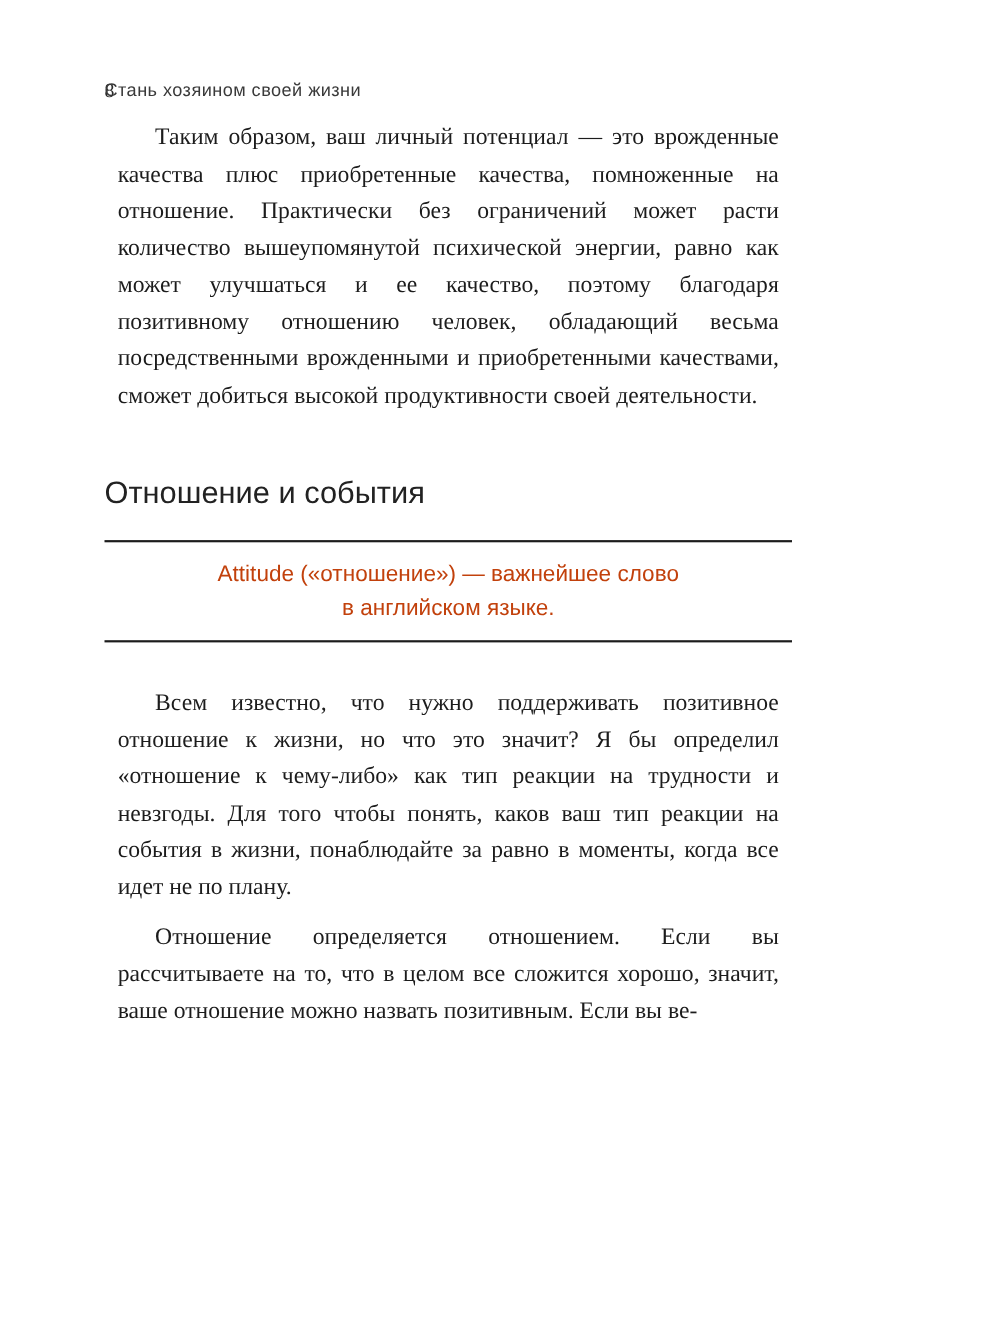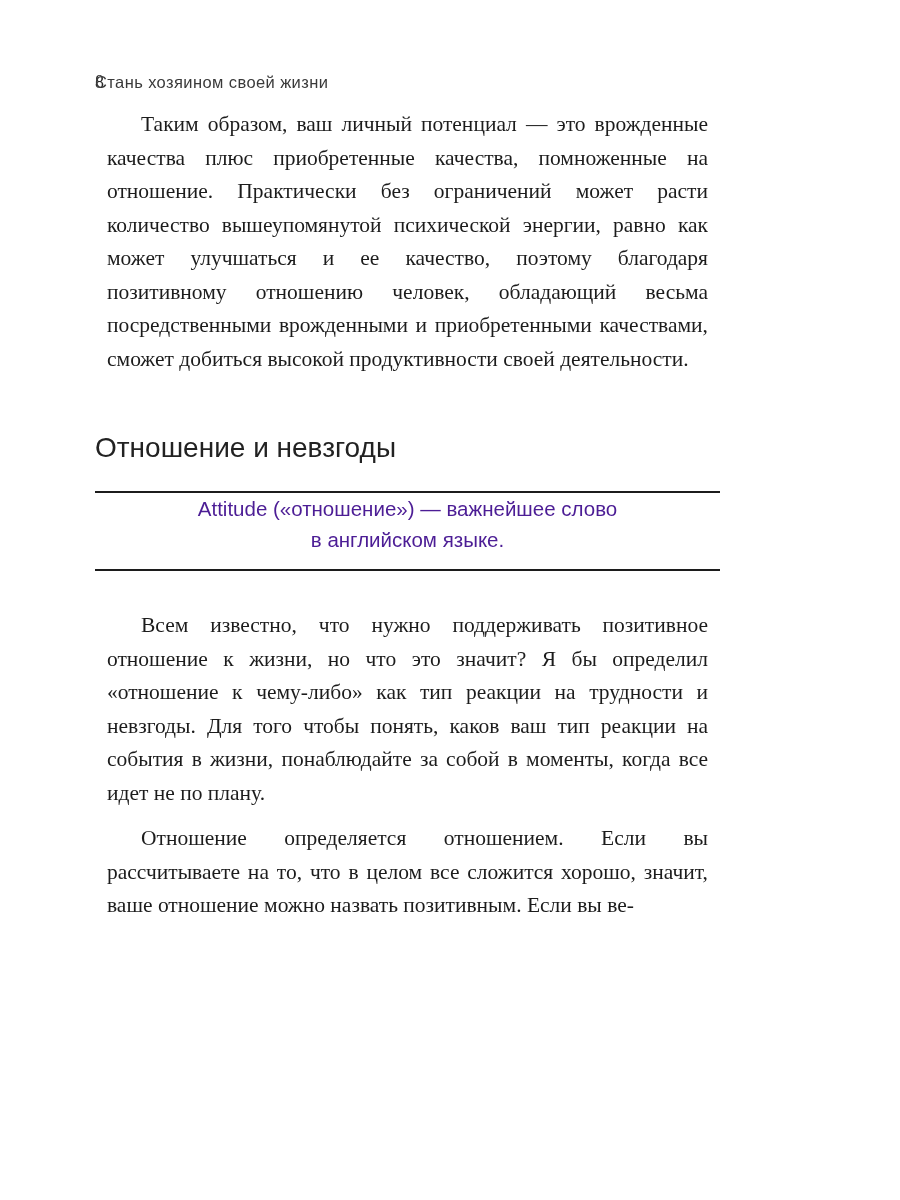--- a/index.html
+++ b/index.html
@@ -67,50 +67,50 @@
     font-weight: 400;
     font-size: 28px;
     line-height: 32px;
     color: #222222;
   }
   .pull-quote {
     margin-top: 27px;
     margin-bottom: 38px;
     border-top: 2px solid #1c1c1c;
     border-bottom: 2px solid #1c1c1c;
-    padding: 0 0 14px 0;
+    padding: 13px 0 14px 0;
     text-align: center;
     font-family: "Liberation Sans", "DejaVu Sans", sans-serif;
     font-size: 20.5px;
     line-height: 31px;
-    color: #4c1d95;
+    color: #c2410c;
   }
   .quote-line {
     display: block;
   }
 </style>
 </head>
 <body>
 
 <div class="page">
   <div class="text-column">
 
     <div class="page-header">
       <span class="page-number">8</span>
       <span class="running-title">Стань хозяином своей жизни</span>
     </div>
 
     <p class="body-text indent first-paragraph">Таким образом, ваш личный потенциал — это врожденные качества плюс приобретенные качества, помноженные на отношение. Практически без ограничений может расти количество вышеупомянутой психической энергии, равно как может улучшаться и ее качество, поэтому благодаря позитивному отношению человек, обладающий весьма посредственными врожденными и приобретенными качествами, сможет добиться высокой продуктивности своей деятельности.</p>
 
-    <h2 class="section-heading">Отношение и невзгоды</h2>
+    <h2 class="section-heading">Отношение и события</h2>
 
 
     <div class="pull-quote">
       <span class="quote-line">Attitude («отношение») — важнейшее слово</span>
       <span class="quote-line">в английском языке.</span>
     </div>
 
-    <p class="body-text indent">Всем известно, что нужно поддерживать позитивное отношение к жизни, но что это значит? Я бы определил «отношение к чему-либо» как тип реакции на трудности и невзгоды. Для того чтобы понять, каков ваш тип реакции на события в жизни, понаблюдайте за собой в моменты, когда все идет не по плану.</p>
+    <p class="body-text indent">Всем известно, что нужно поддерживать позитивное отношение к жизни, но что это значит? Я бы определил «отношение к чему-либо» как тип реакции на трудности и невзгоды. Для того чтобы понять, каков ваш тип реакции на события в жизни, понаблюдайте за равно в моменты, когда все идет не по плану.</p>
 
     <p class="body-text indent">Отношение определяется отношением. Если вы рассчитываете на то, что в целом все сложится хорошо, значит, ваше отношение можно назвать позитивным. Если вы ве-</p>
 
   </div>
 </div>
 
 </body></html>

